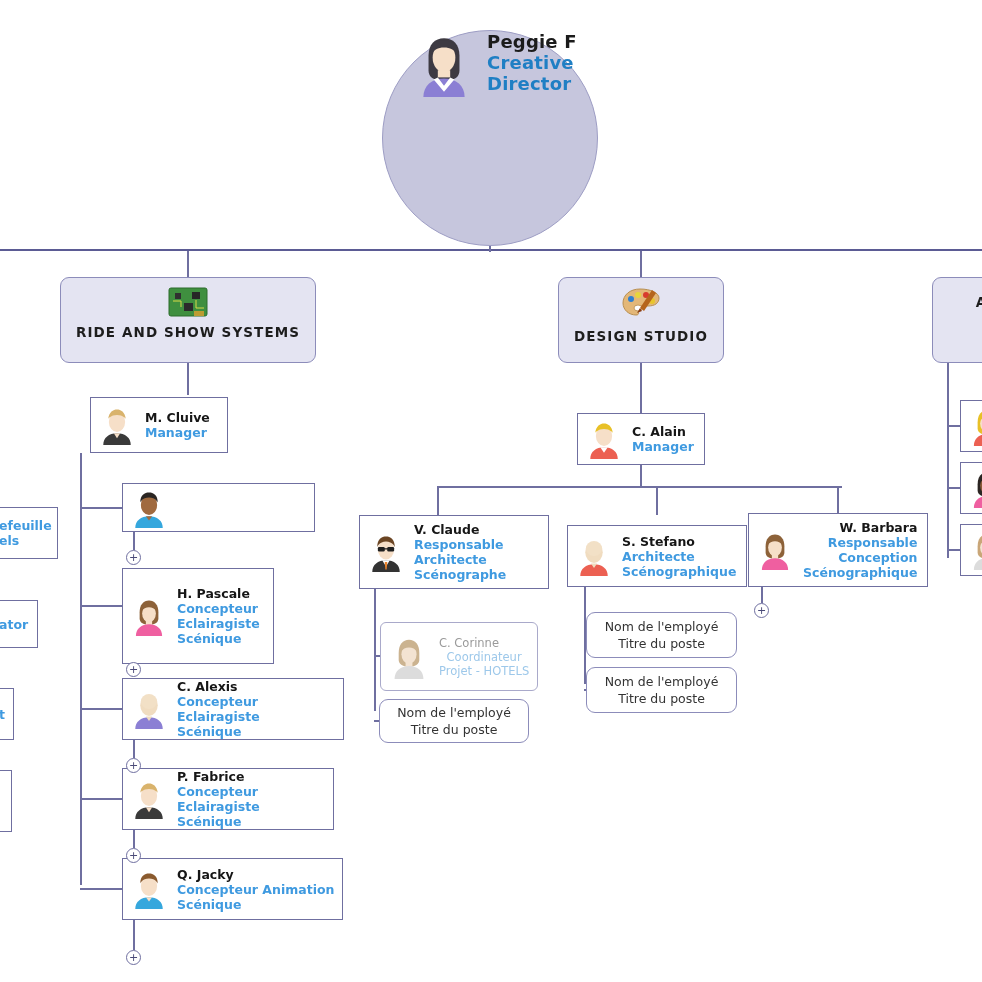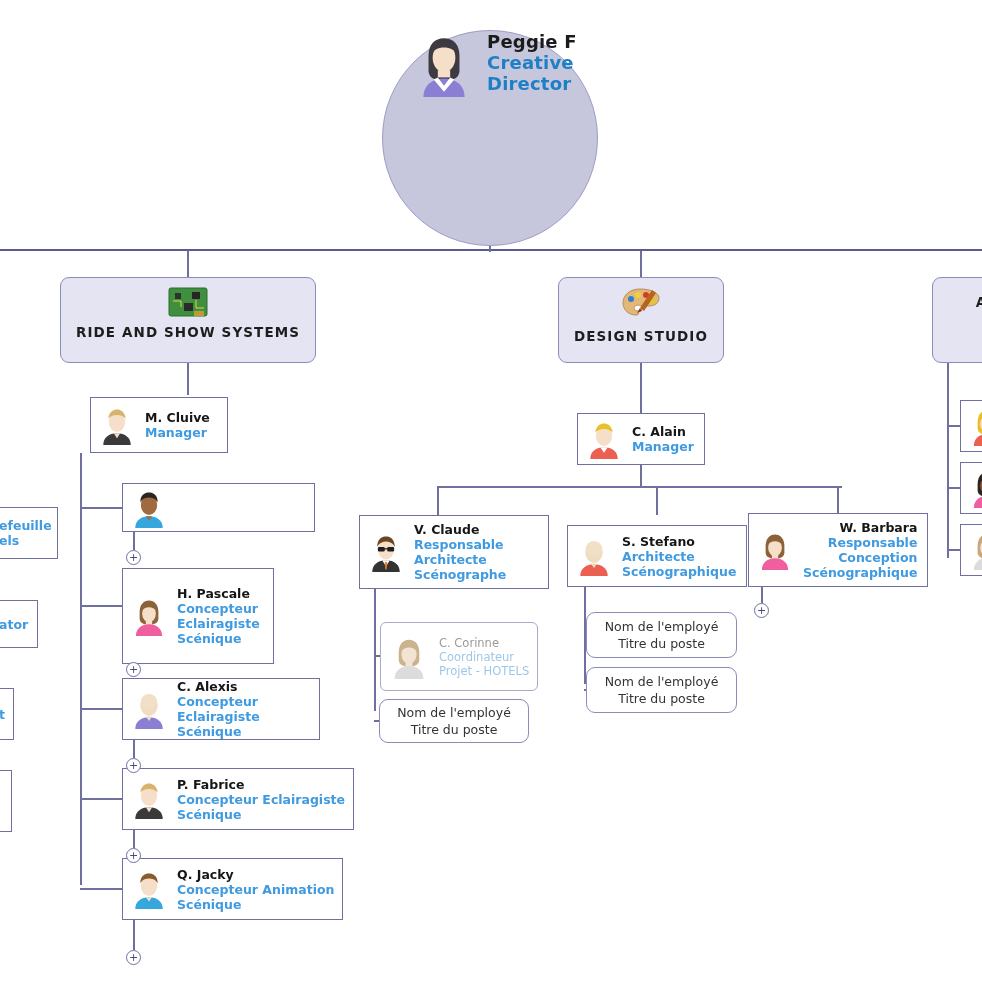--- a/index.html
+++ b/index.html
@@ -57,21 +57,21 @@
     background:#ffffff;border:1.2px solid #6f6fa0;
     display:flex;align-items:center;z-index:5;
   }
   .card .avatar{flex:0 0 auto;margin-left:6px;margin-right:8px;}
   .card .ctext{display:flex;flex-direction:column;justify-content:center;}
   .card .cname{font-size:12.5px;font-weight:bold;color:#161616;line-height:15px;white-space:nowrap;}
   .card .crole{font-size:12.5px;font-weight:bold;color:#3f9ae0;line-height:15px;}
 
   .card.faded{border-color:#a9a9ca;border-radius:6px;}
   .card.faded .cname{color:#9a9a9a;font-weight:normal;font-size:11.5px;line-height:14px;}
-  .card.faded .crole{color:#9dc8ea;font-weight:normal;font-size:11.5px;line-height:14px;}
+  .card.faded .crole{color:#9dc8ea;font-weight:normal;font-size:11.5px;line-height:14px;text-align:center;}
 
   
   .ph{
     position:absolute;box-sizing:border-box;
     background:#ffffff;border:1.2px solid #8c8cba;border-radius:9px;
     display:flex;flex-direction:column;align-items:center;justify-content:center;
     z-index:5;
   }
   .ph span{font-size:12.5px;color:#333333;line-height:17px;text-align:center;}
 
@@ -179,39 +179,39 @@
       <div class="ctext">
         <div class="cname">H. Pascale</div>
         <div class="crole">Concepteur</div>
         <div class="crole">Eclairagiste</div>
         <div class="crole">Scénique</div>
       </div>
     </div>
     <div class="line vline" style="left: 133px; top: 644px; height: 18px;"></div>
     <div class="plusbtn" style="left: 126px; top: 662px;">+</div>
     <div class="line hline" style="left: 80px; top: 708px; width: 42px;"></div>
-    <div class="card" style="left: 122px; top: 678px; width: 198px; height: 62px;">
+    <div class="card" style="left: 122px; top: 678px; width: 222px; height: 62px;">
       <span class="avatar">
         <svg width="40" height="40" viewBox="0 0 64 64">
           <ellipse cx="32" cy="26" rx="14" ry="17" fill="#f0dcc0"></ellipse>
           <ellipse cx="32" cy="20" rx="13" ry="12" fill="#f2e0c6"></ellipse>
           <path d="M10 64c0-12 9-19 22-19s22 7 22 19z" fill="#8b7fd4"></path>
           <path d="M27 44h10l-5 7z" fill="#f0dcc0"></path>
         </svg>
       </span>
       <div class="ctext">
         <div class="cname">C. Alexis</div>
         <div class="crole">Concepteur Eclairagiste</div>
         <div class="crole">Scénique</div>
       </div>
     </div>
     <div class="line vline" style="left: 133px; top: 740px; height: 18px;"></div>
     <div class="plusbtn" style="left: 126px; top: 758px;">+</div>
     <div class="line hline" style="left: 80px; top: 798px; width: 42px;"></div>
-    <div class="card" style="left: 122px; top: 768px; width: 232px; height: 62px;">
+    <div class="card" style="left: 122px; top: 768px; width: 212px; height: 62px;">
       <span class="avatar">
         <svg width="40" height="40" viewBox="0 0 64 64">
           <ellipse cx="32" cy="27" rx="13" ry="16" fill="#f6dfc8"></ellipse>
           <path d="M18 22c1-11 8-15 14-15s13 4 14 15c0 0-4-6-14-6s-14 6-14 6z" fill="#d9b36c"></path>
           <path d="M10 64c0-12 9-19 22-19s22 7 22 19z" fill="#3a3a3a"></path>
           <path d="M27 45h10l-5 8z" fill="#f6dfc8"></path>
         </svg>
       </span>
       <div class="ctext">
         <div class="cname">P. Fabrice</div>

